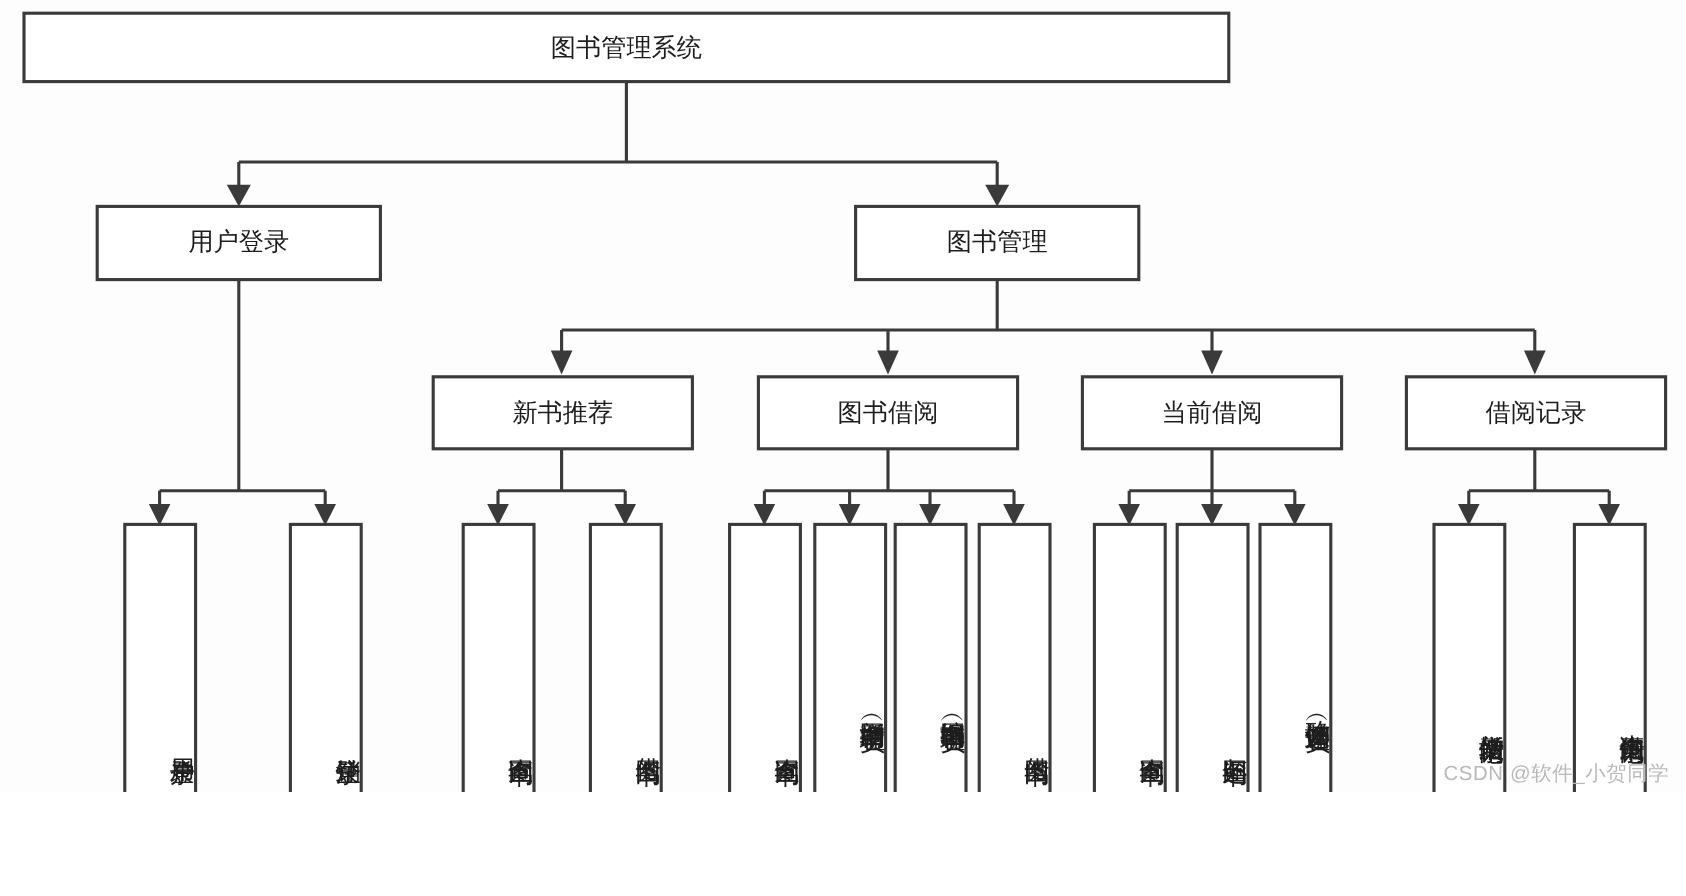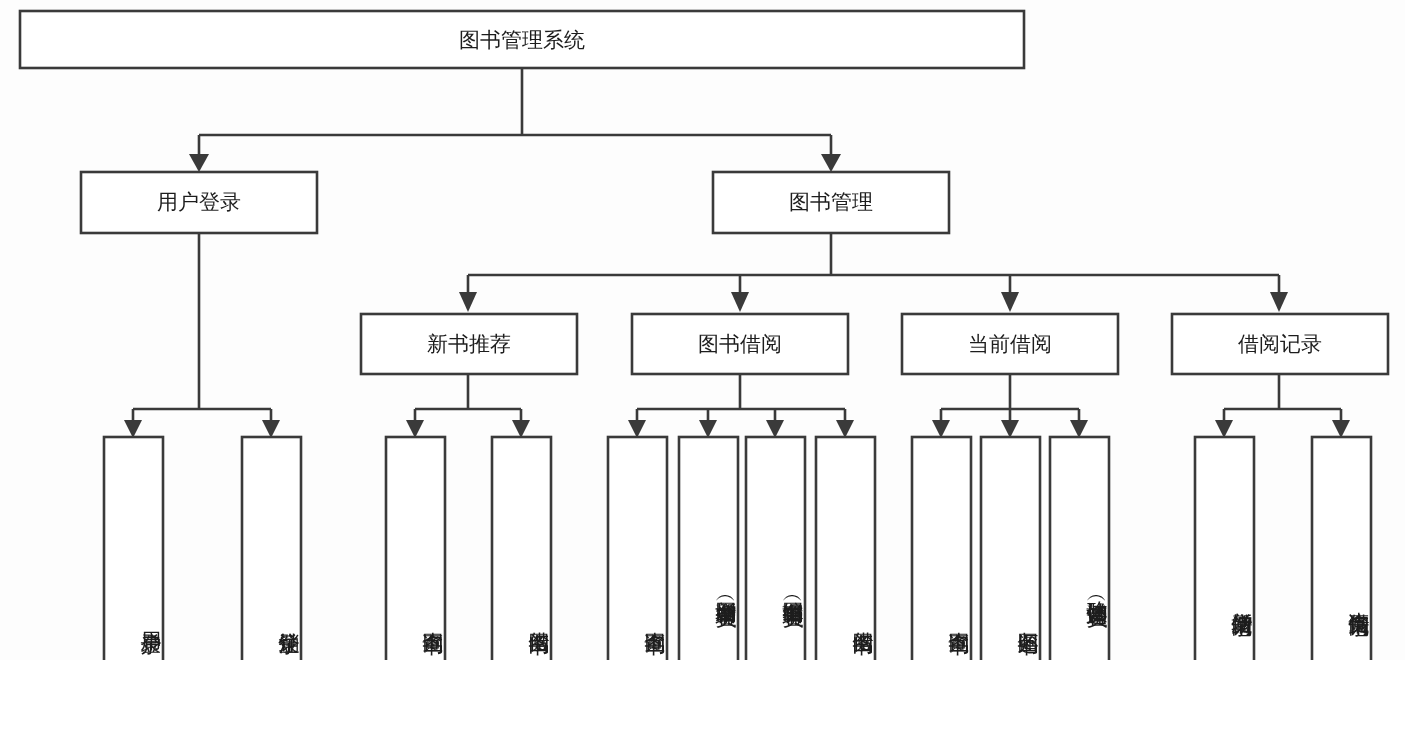--- a/index.html
+++ b/index.html
@@ -177,13 +177,14 @@
   <div class="node-label-v" style="left:746px; top:443px; width:59px; height:291px;">编辑图书（管理员）</div>
   <div class="node-label-v" style="left:816px; top:500px; width:59px; height:234px;">借阅图书</div>
 
   <div class="node-label-v" style="left:912px; top:500px; width:59px; height:234px;">查询图书</div>
   <div class="node-label-v" style="left:981px; top:500px; width:59px; height:234px;">归还图书</div>
   <div class="node-label-v" style="left:1050px; top:443px; width:59px; height:291px;">确认归还（管理员）</div>
 
   <div class="node-label-v" style="left:1195px; top:462px; width:59px; height:272px;">新增借阅记录</div>
   <div class="node-label-v" style="left:1312px; top:462px; width:59px; height:272px;">查询借阅记录</div>
 
+  <div class="watermark">CSDN @软件_小贺同学</div>
 </div>
 
 </body></html>

